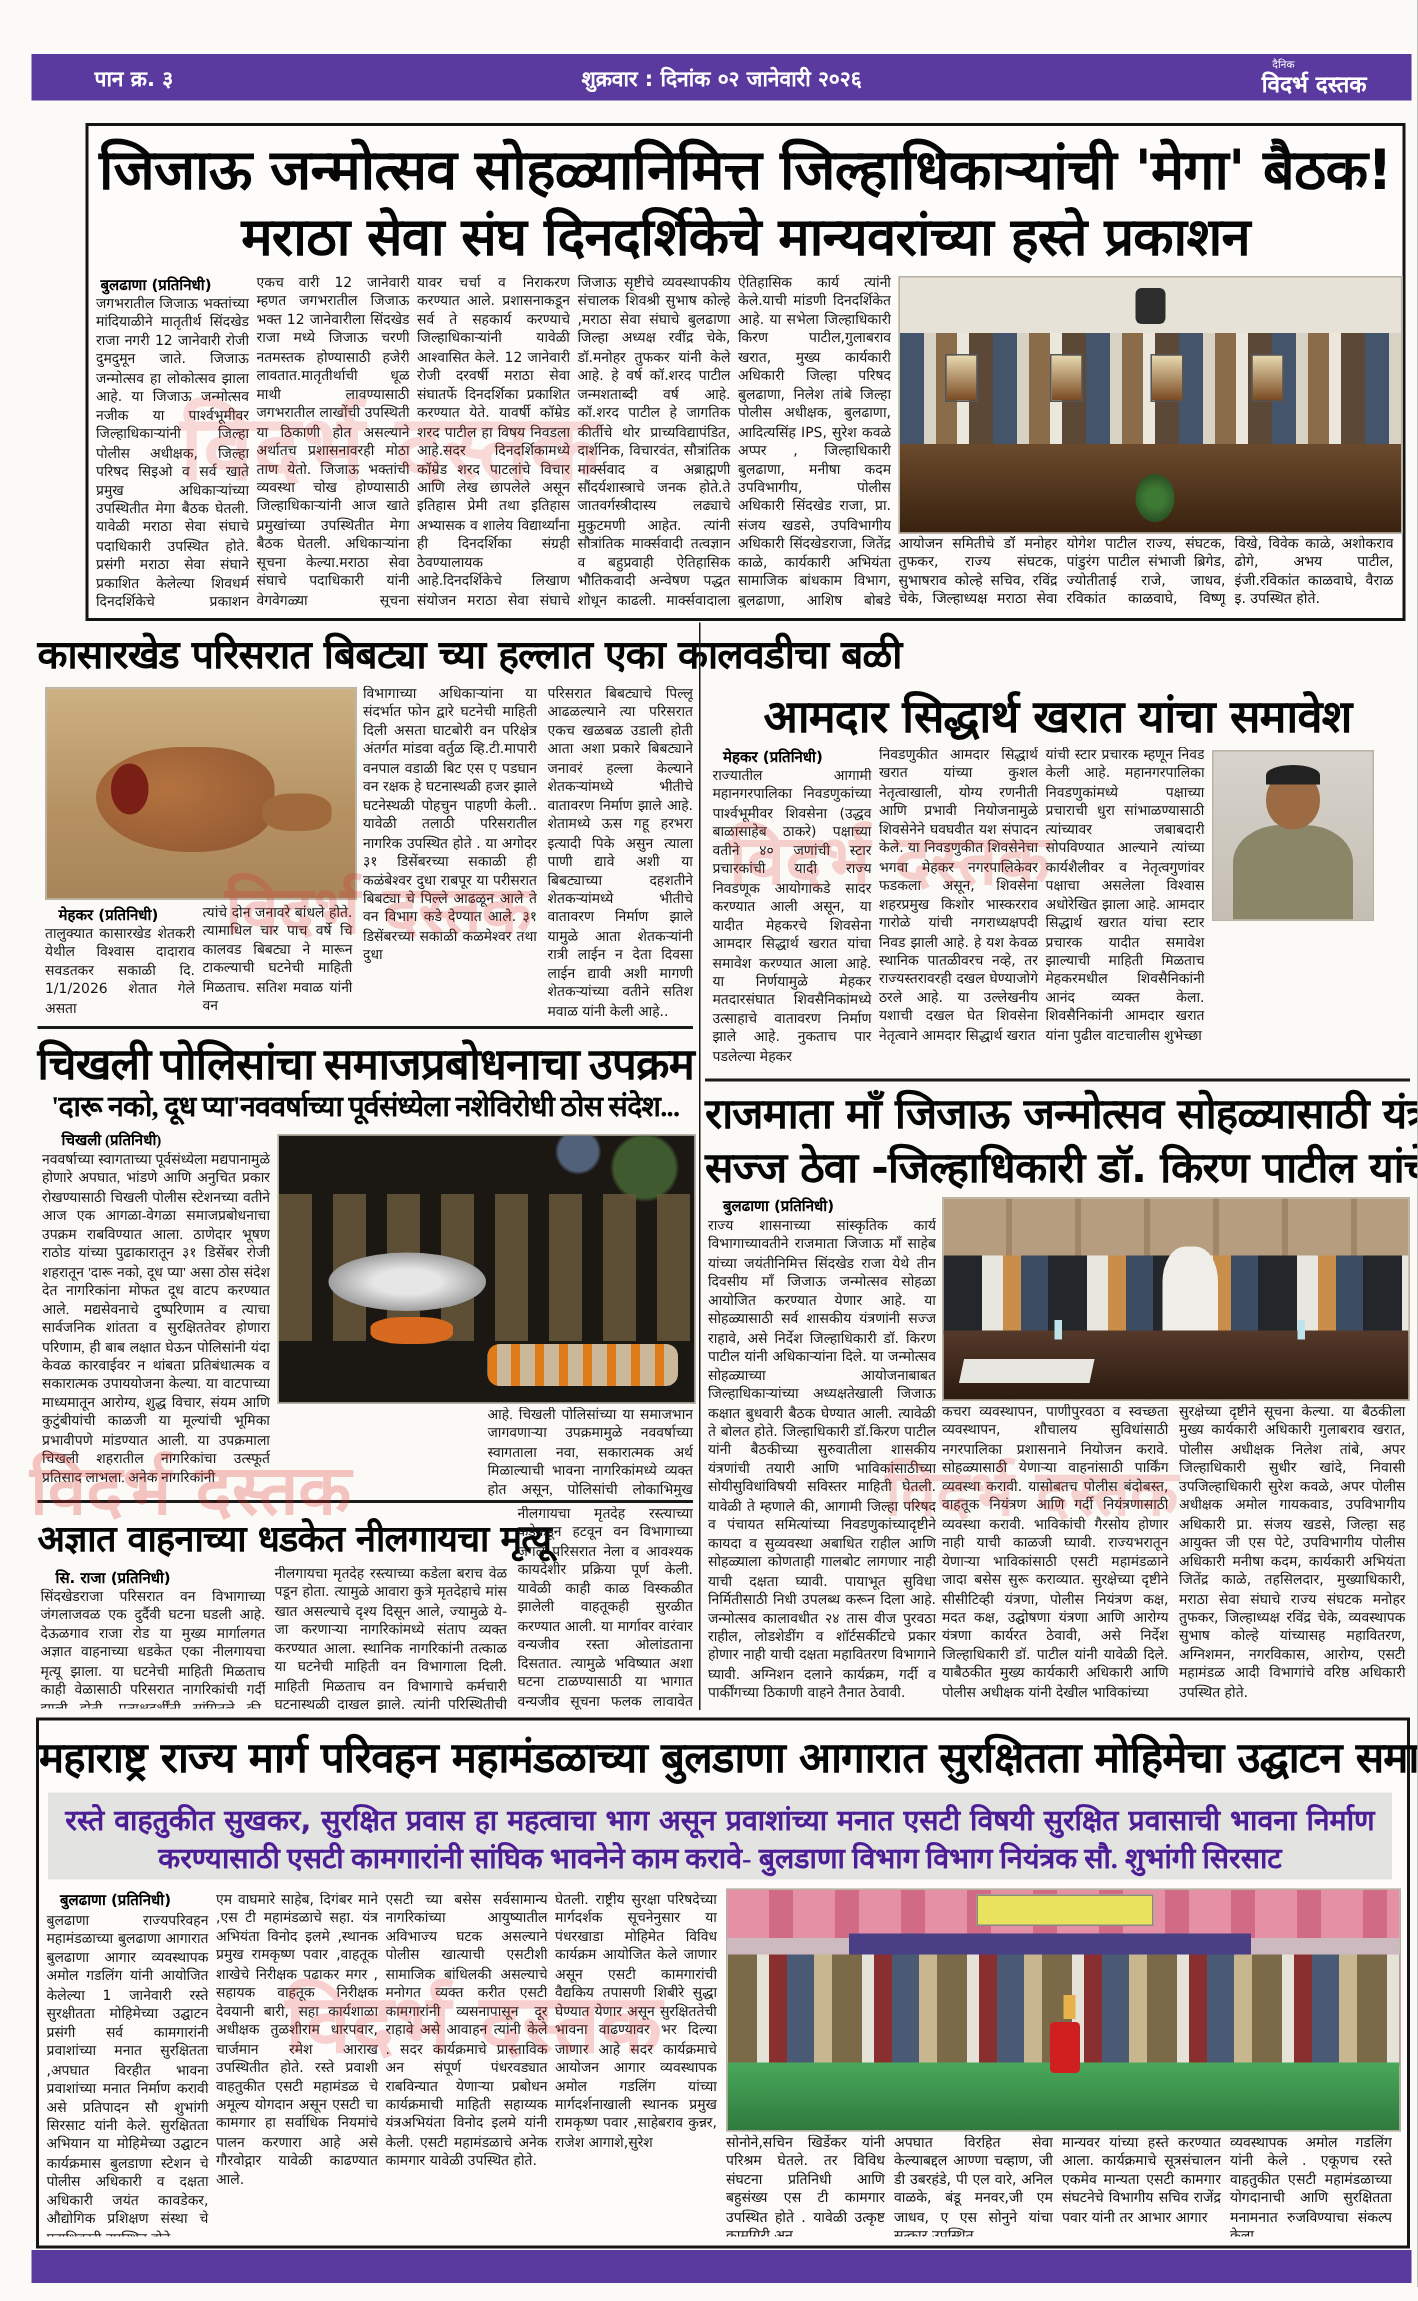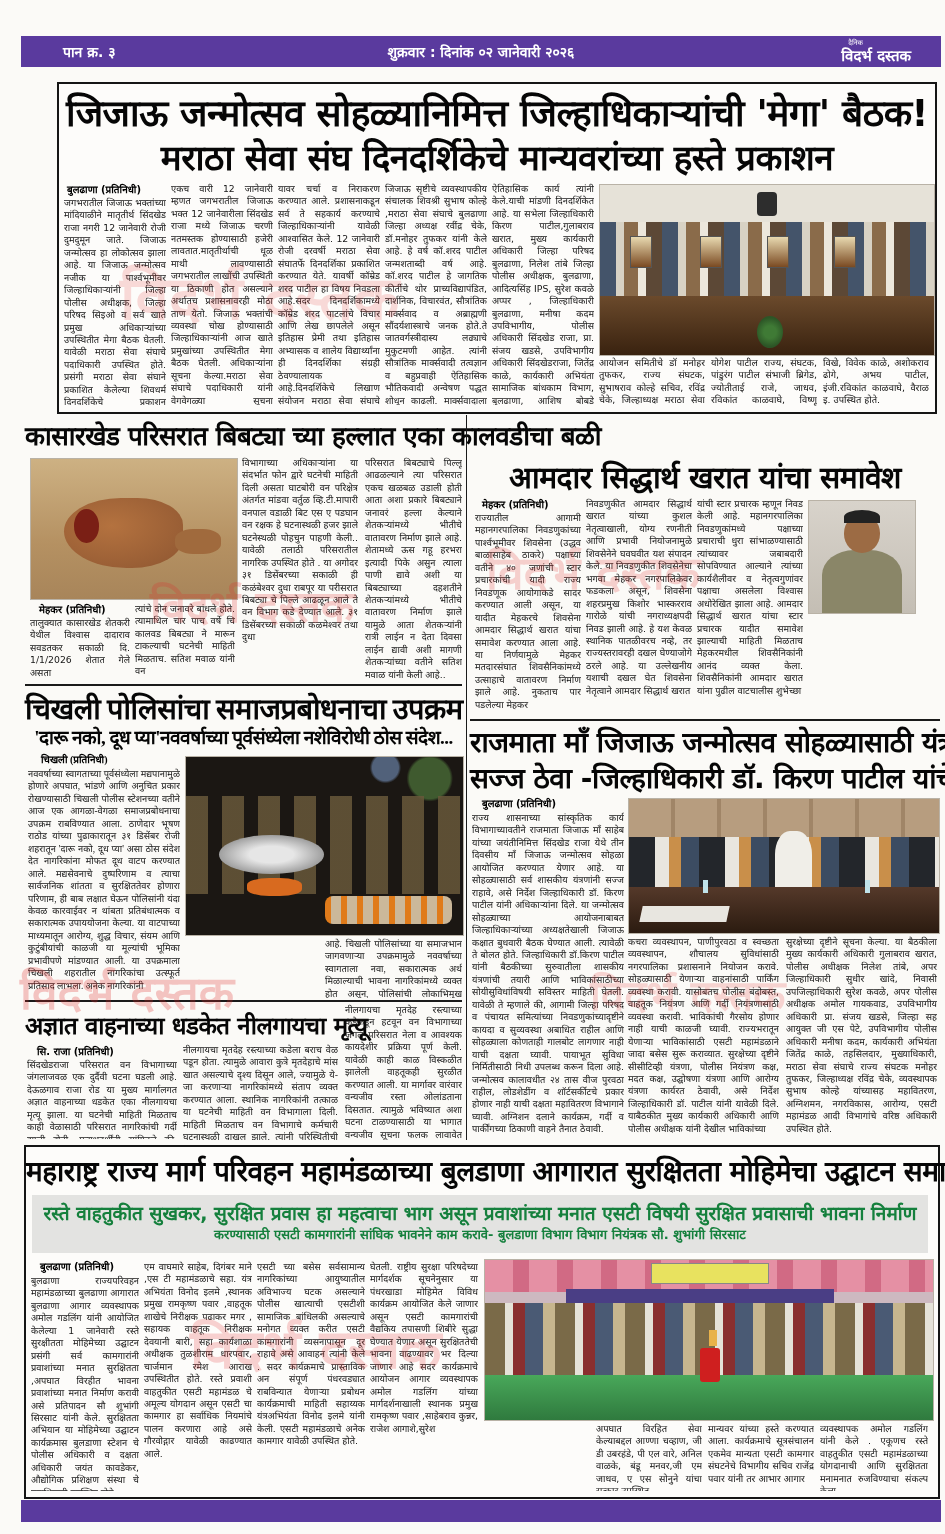--- a/index.html
+++ b/index.html
@@ -12,21 +12,21 @@
       white-space:nowrap;letter-spacing:-.5px;}
   .col{position:absolute;text-align:justify;font-size:9.3px;line-height:1.34;color:#161616;
        overflow:hidden;word-break:break-word;}
   .byl{position:absolute;font-weight:bold;font-size:10px;color:#000;white-space:nowrap;}
   .cap{position:absolute;font-size:9.4px;line-height:1.32;color:#101010;text-align:justify;overflow:hidden;}
   .ph{position:absolute;overflow:hidden;border:1px solid #b9b2a6;background:#cfc7b8;}
   .pp{position:absolute;}
   .wm{position:absolute;color:#e02828;font-weight:bold;white-space:nowrap;pointer-events:none;}
   .hline{position:absolute;background:#1a1a1a;height:2px;}
   .vline{position:absolute;background:#1a1a1a;width:1px;}
-  .sub{position:absolute;font-weight:bold;text-align:center;color:#15803d;}
+  .sub{position:absolute;font-weight:bold;text-align:center;color:#4c1d95;}
 </style>
 </head>
 <body>
 
 <div class="page">
 
   <div class="bar" style="left:21px;top:36px;width:920px;height:31px;">
     <span style="position:absolute;left:42px;top:6px;font-size:14px;font-weight:bold;">पान क्र. ३</span>
     <span style="position:absolute;left:0;right:0;top:6px;text-align:center;font-size:14px;font-weight:bold;">शुक्रवार : दिनांक ०२ जानेवारी २०२६</span>
     <span style="position:absolute;right:78px;top:2px;font-size:7px;margin-left:48px;">दैनिक</span>
@@ -132,37 +132,38 @@
     <div class="byl" style="left:12px;top:42px;">सि. राजा (प्रतिनिधी)</div>
     <div class="col" style="left:2px;top:57px;width:150px;height:80px;">सिंदखेडराजा परिसरात वन विभागाच्या जंगलाजवळ एक दुर्दैवी घटना घडली आहे. देऊळगाव राजा रोड या मुख्य मार्गालगत अज्ञात वाहनाच्या धडकेत एका नीलगायचा मृत्यू झाला. या घटनेची माहिती मिळताच काही वेळासाठी परिसरात नागरिकांची गर्दी झाली होती. प्रत्यक्षदर्शींनी सांगितले की, अपघातानंतर</div>
     <div class="col" style="left:158px;top:42px;width:155px;height:96px;">नीलगायचा मृतदेह रस्त्याच्या कडेला बराच वेळ पडून होता. त्यामुळे आवारा कुत्रे मृतदेहाचे मांस खात असल्याचे दृश्य दिसून आले, ज्यामुळे ये-जा करणाऱ्या नागरिकांमध्ये संताप व्यक्त करण्यात आला. स्थानिक नागरिकांनी तत्काळ या घटनेची माहिती वन विभागाला दिली. माहिती मिळताच वन विभागाचे कर्मचारी घटनास्थळी दाखल झाले. त्यांनी परिस्थितीची पाहणी करून</div>
     <div class="col" style="left:320px;top:2px;width:117px;height:136px;">नीलगायचा मृतदेह रस्त्याच्या कडेकडून हटवून वन विभागाच्या जंगल परिसरात नेला व आवश्यक कायदेशीर प्रक्रिया पूर्ण केली. यावेळी काही काळ विस्कळीत झालेली वाहतूकही सुरळीत करण्यात आली. या मार्गावर वारंवार वन्यजीव रस्ता ओलांडताना दिसतात. त्यामुळे भविष्यात अशा घटना टाळण्यासाठी या भागात वन्यजीव सूचना फलक लावावेत तसेच भरधाव वाहन चालवणाऱ्यांवर कठोर कारवाई करावी, अशी मागणी स्थानिक नागरिकांकडून करण्यात येत आहे.</div>
   </div>
 
   <div class="art box" style="left:24px;top:1145px;width:912px;height:350px;">
     <div class="hl" style="top:4px;font-size:28px;">महाराष्ट्र राज्य मार्ग परिवहन महामंडळाच्या बुलडाणा आगारात सुरक्षितता मोहिमेचा उद्घाटन समारंभ संपन्न</div>
     <div style="position:absolute;left:6px;top:48px;width:896px;height:58px;background:#e3e3e1;">
       <div class="sub" style="left:0;right:0;top:5px;font-size:19px;white-space:nowrap;">रस्ते वाहतुकीत सुखकर, सुरक्षित प्रवास हा महत्वाचा भाग असून प्रवाशांच्या मनात एसटी विषयी सुरक्षित प्रवासाची भावना निर्माण</div>
-      <div class="sub" style="left:0;right:0;top:30px;font-size:13px;white-space:nowrap;">करण्यासाठी एसटी  कामगारांनी सांघिक भावनेने काम करावे- बुलडाणा विभाग विभाग नियंत्रक सौ. शुभांगी सिरसाट</div>
+      <div class="sub" style="left:0;right:0;top:30px;font-size:19px;white-space:nowrap;font-family:Liberation Serif, serif;">करण्यासाठी एसटी  कामगारांनी सांघिक भावनेने काम करावे- बुलडाणा विभाग विभाग नियंत्रक सौ. शुभांगी सिरसाट</div>
     </div>
     <div class="byl" style="left:14px;top:112px;">बुलढाणा (प्रतिनिधी)</div>
     <div class="col" style="left:5px;top:128px;width:108px;height:216px;">बुलढाणा राज्यपरिवहन महामंडळाच्या बुलढाणा आगारात बुलढाणा आगार व्यवस्थापक अमोल गडलिंग यांनी आयोजित केलेल्या 1 जानेवारी रस्ते सुरक्षीतता मोहिमेच्या उद्घाटन प्रसंगी सर्व कामगारांनी प्रवाशांच्या मनात सुरक्षितता ,अपघात विरहीत भावना प्रवाशांच्या मनात निर्माण करावी असे प्रतिपादन सौ शुभांगी सिरसाट यांनी केले. सुरक्षितता अभियान या मोहिमेच्या उद्घाटन कार्यक्रमास बुलडाणा स्टेशन चे पोलीस अधिकारी व दक्षता अधिकारी जयंत कावडेकर, औद्योगिक प्रशिक्षण संस्था चे पदाधिकारी उपस्थित होते.</div>
     <div class="col" style="left:118px;top:114px;width:108px;height:230px;">एम वाघमारे साहेब, दिगंबर माने ,एस टी महामंडळाचे सहा. यंत्र अभियंता विनोद इलमे ,स्थानक प्रमुख रामकृष्ण पवार ,वाहतूक शाखेचे निरीक्षक पढाकर मगर , सहायक वाहतूक निरीक्षक देवयानी बारी, सहा कार्यशाळा अधीक्षक तुळशीराम धारपवार, चार्जमान रमेश आराख उपस्थितीत होते.  रस्ते प्रवाशी वाहतुकीत एसटी महामंडळ चे अमूल्य योगदान असून एसटी चा कामगार हा सर्वाधिक नियमांचे पालन करणारा आहे असे गौरवोद्गार यावेळी काढण्यात आले.</div>
     <div class="col" style="left:231px;top:114px;width:108px;height:230px;">एसटी च्या बसेस सर्वसामान्य नागरिकांच्या आयुष्यातील अविभाज्य घटक असल्याने पोलीस खात्याची एसटीशी सामाजिक बांधिलकी असल्याचे मनोगत व्यक्त करीत एसटी कामगारांनी व्यसनापासून दूर राहावे असे आवाहन त्यांनी केले . सदर कार्यक्रमाचे प्रास्ताविक अन संपूर्ण पंधरवड्यात राबविन्यात येणाऱ्या प्रबोधन कार्यक्रमाची माहिती सहाय्यक यंत्रअभियंता विनोद इलमे यांनी केली. एसटी महामंडळाचे अनेक कामगार यावेळी उपस्थित होते.</div>
     <div class="col" style="left:344px;top:114px;width:108px;height:230px;">घेतली. राष्ट्रीय सुरक्षा परिषदेच्या मार्गदर्शक सूचनेनुसार या पंधरखाडा मोहिमेत विविध कार्यक्रम आयोजित केले जाणार असून एसटी कामगारांची वैद्यकिय तपासणी शिबीरे सुद्धा घेण्यात येणार असून सुरक्षिततेची भावना वाढण्यावर भर दिल्या जाणार आहे सदर कार्यक्रमाचे आयोजन आगार व्यवस्थापक अमोल गडलिंग यांच्या मार्गदर्शनाखाली स्थानक प्रमुख रामकृष्ण पवार ,साहेबराव कुन्नर, राजेश आगाशे,सुरेश</div>
     <div class="ph" style="left:458px;top:112px;width:448px;height:160px;">
       <div class="pp" style="left:0;top:0;right:0;bottom:0;background:#cdb9c0;"></div>
       <div class="pp" style="left:0;top:0;right:0;height:20%;background:repeating-linear-gradient(90deg,#e590a4 0 28px,#d16a84 28px 44px);"></div>
       <div class="pp" style="left:37%;top:2%;width:26%;height:12%;background:#e8e25f;border:1px solid #888;"></div>
       <div class="pp" style="left:18%;top:18%;width:60%;height:24%;background:#4a3e85;"></div>
       <div class="pp" style="left:0;top:27%;right:0;height:46%;background:repeating-linear-gradient(90deg,#7a6a48 0 20px,#e5e2d8 20px 28px,#8a2f2f 28px 40px,#4a5a74 40px 58px,#c7b68e 58px 70px);"></div>
       <div class="pp" style="left:0;right:0;bottom:0;height:28%;background:linear-gradient(#49a85a,#2f7a3e);"></div>
       <div class="pp" style="left:48%;bottom:24%;width:20px;height:34px;background:#cf1f1f;border-radius:3px;"></div>
       <div class="pp" style="left:50%;bottom:46%;width:8px;height:16px;background:#e8b24a;"></div>
     </div>
+    <div class="cap" style="left:458px;top:276px;width:106px;height:68px;">सोनोने,सचिन खिर्डेकर यांनी परिश्रम घेतले. तर विविध संघटना प्रतिनिधी आणि बहुसंख्य एस टी कामगार उपस्थित होते . यावेळी उत्कृष्ट कामगिरी अन</div>
     <div class="cap" style="left:570px;top:276px;width:106px;height:68px;">अपघात विरहित सेवा केल्याबद्दल आण्णा चव्हाण, जी डी उबरहंडे, पी एल वारे, अनिल वाळके, बंडू मनवर,जी एम जाधव, ए एस सोनुने यांचा सत्कार उपस्थित</div>
     <div class="cap" style="left:682px;top:276px;width:106px;height:68px;">मान्यवर यांच्या हस्ते करण्यात आला. कार्यक्रमाचे सूत्रसंचालन एकमेव मान्यता एसटी कामगार संघटनेचे विभागीय सचिव राजेंद्र पवार यांनी तर आभार आगार</div>
     <div class="cap" style="left:794px;top:276px;width:108px;height:68px;">व्यवस्थापक अमोल गडलिंग यांनी केले . एकूणच रस्ते वाहतुकीत एसटी महामंडळाच्या योगदानाची आणि सुरक्षितता मनामनात रुजविण्याचा संकल्प केला.</div>
   </div>
 
   <div class="wm" style="left:120px;top:255px;font-size:60px;opacity:.16;">विदर्भ दस्तक</div>
   <div class="wm" style="left:150px;top:575px;font-size:44px;opacity:.22;">विदर्भ दस्तक</div>
   <div class="wm" style="left:486px;top:540px;font-size:46px;opacity:.20;">विदर्भ दस्तक</div>
   <div class="wm" style="left:20px;top:960px;font-size:46px;opacity:.26;">विदर्भ दस्तक</div>
   <div class="wm" style="left:590px;top:965px;font-size:42px;opacity:.18;">विदर्भ दस्तक</div>

